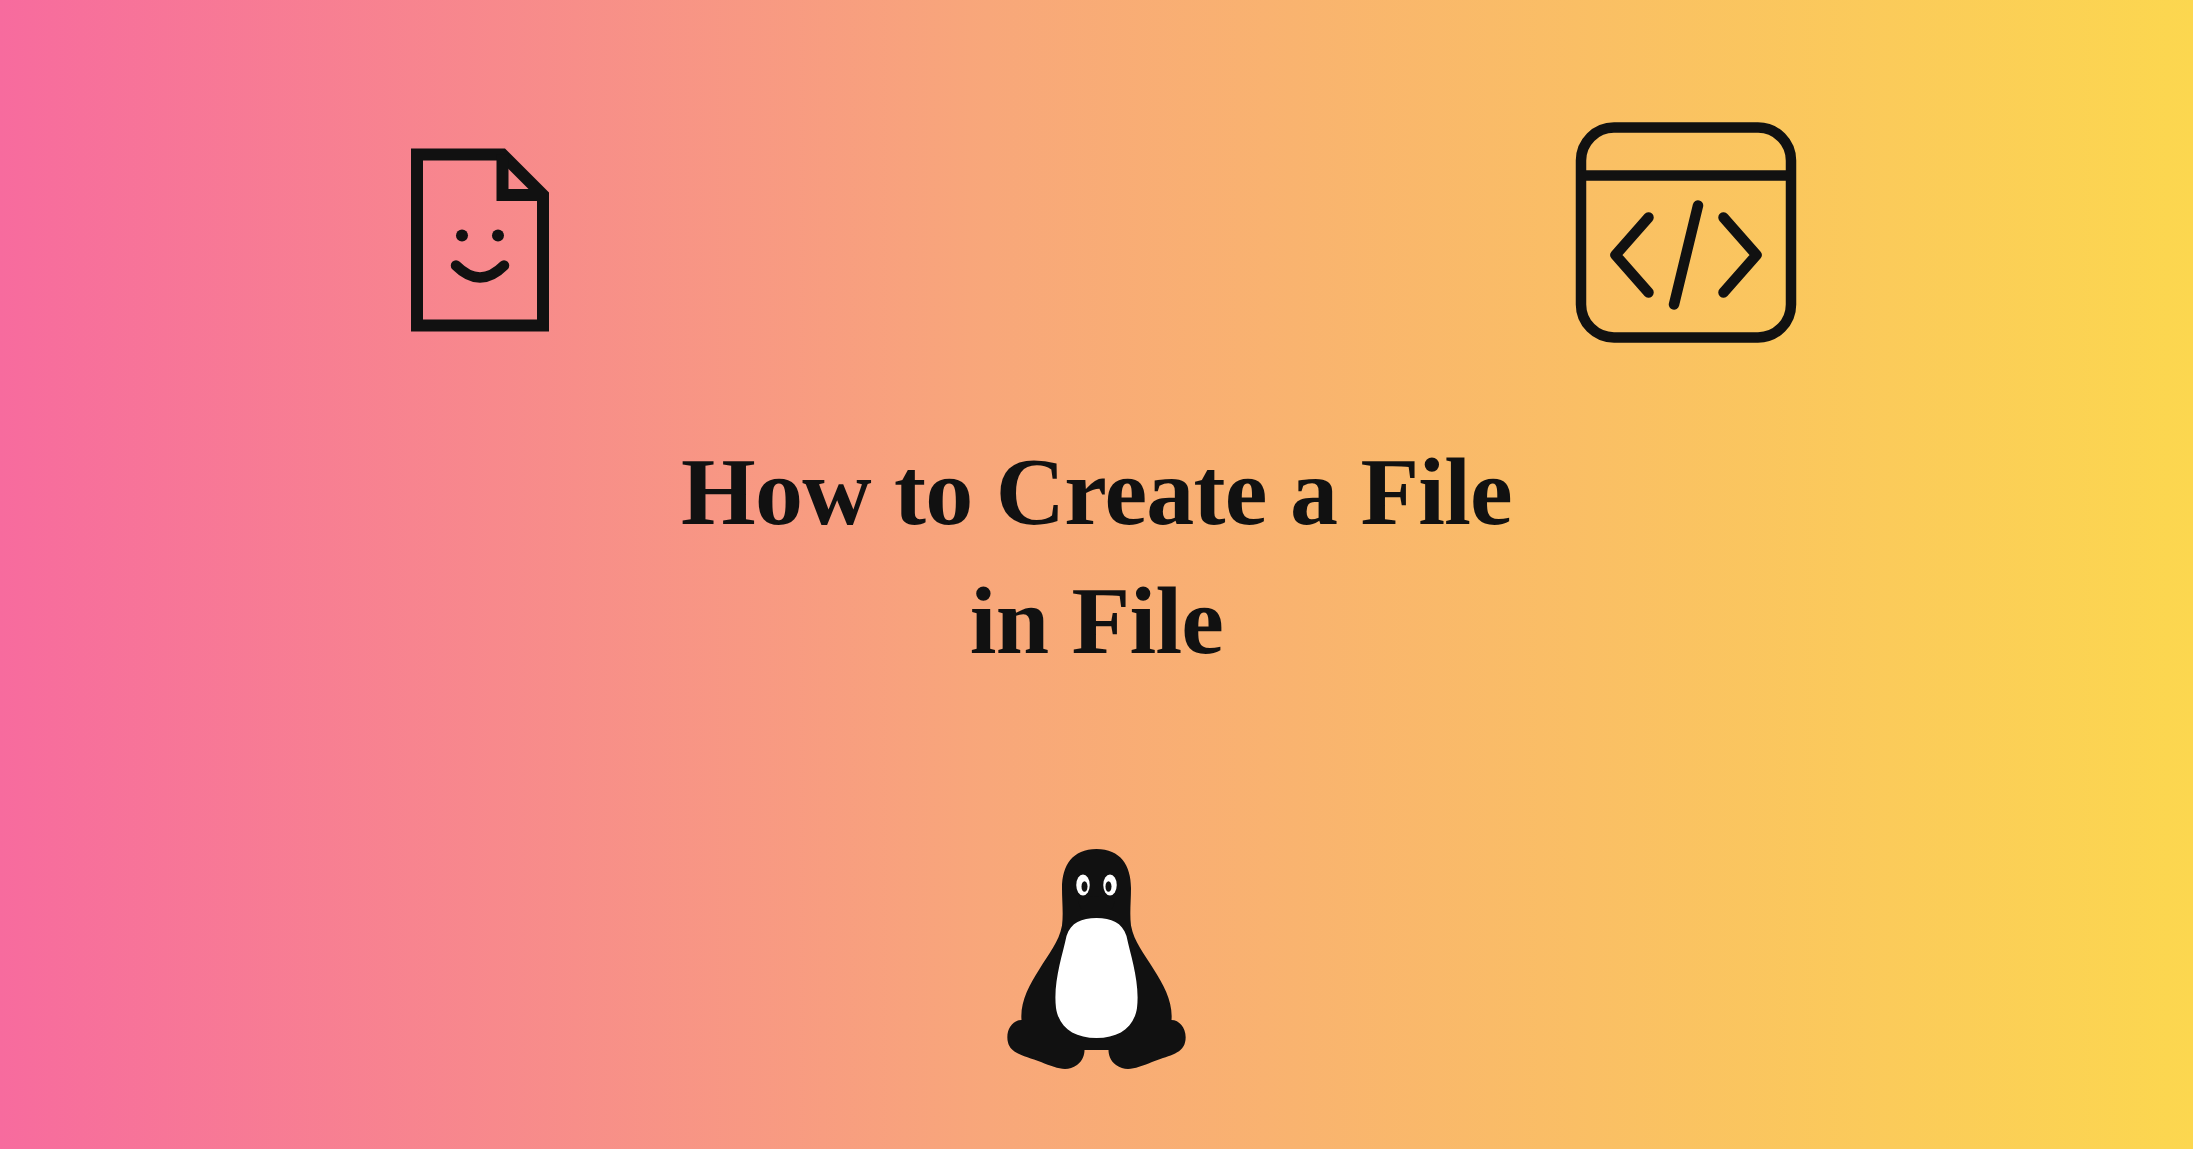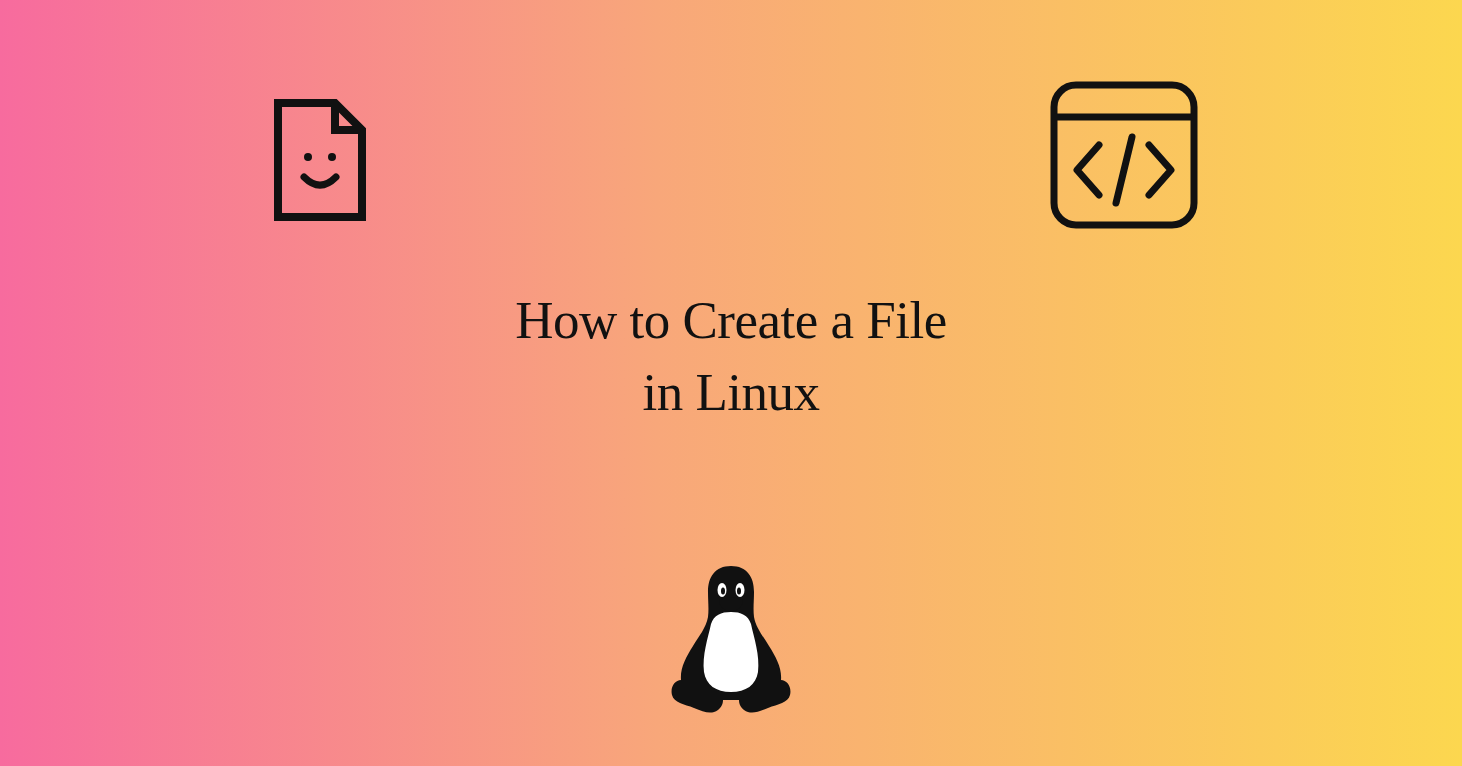--- a/index.html
+++ b/index.html
@@ -20,22 +20,22 @@
       position: absolute;
       top: 75px;
       right: 258px;
     }
     .title {
       position: absolute;
       top: 285px;
       left: 0;
       width: 100%;
       text-align: center;
-      font-size: 53px;
-      font-weight: 400;
+      font-size: 64px;
+      font-weight: 700;
       color: #111;
       line-height: 1.35;
       letter-spacing: -0.5px;
     }
     .linux-icon {
       position: absolute;
       top: 560px;
       left: 50%;
       transform: translateX(-50%);
     }
@@ -58,21 +58,21 @@
     <rect x="10" y="10" width="140" height="140" rx="22" fill="none"></rect>
     <line x1="10" y1="42" x2="150" y2="42"></line>
     <path d="M 55 70 L 33 95 L 55 120" stroke-linecap="round" stroke-linejoin="round" fill="none"></path>
     <path d="M 105 70 L 127 95 L 105 120" stroke-linecap="round" stroke-linejoin="round" fill="none"></path>
     <line x1="88" y1="62" x2="72" y2="128" stroke-linecap="round"></line>
   </svg>
 </div>
 
 <div class="title">
   <span>How to Create a File</span><br>
-  <span>in Linux</span>
+  <span>in File</span>
 </div>
 
 <div class="linux-icon">
   <svg width="130" height="155" viewBox="0 0 130 155">
     <path fill="#111" d="M 65 6 C 49 6 42 17 42 32 C 42 41 43 49 42 57 C 40 68 33 76 27 86 C 20 97 14 108 15 120 C 9 120 4 127 6 135 C 8 143 18 144 28 148 C 38 152 45 155 52 150 C 56 147 57 143 57 140 L 73 140 C 73 143 74 147 78 150 C 85 155 92 152 102 148 C 112 144 122 143 124 135 C 126 127 121 120 115 120 C 116 108 110 97 103 86 C 97 76 90 68 88 57 C 87 49 88 41 88 32 C 88 17 81 6 65 6 Z"></path>
     <ellipse cx="56" cy="30" rx="4.5" ry="7" fill="#fff"></ellipse>
     <ellipse cx="74" cy="30" rx="4.5" ry="7" fill="#fff"></ellipse>
     <ellipse cx="57" cy="31" rx="2" ry="3.5" fill="#111"></ellipse>
     <ellipse cx="73" cy="31" rx="2" ry="3.5" fill="#111"></ellipse>
     <path fill="#111" d="M 53 40 Q 65 35 77 40 Q 77 49 65 52 Q 53 49 53 40 Z"></path>

